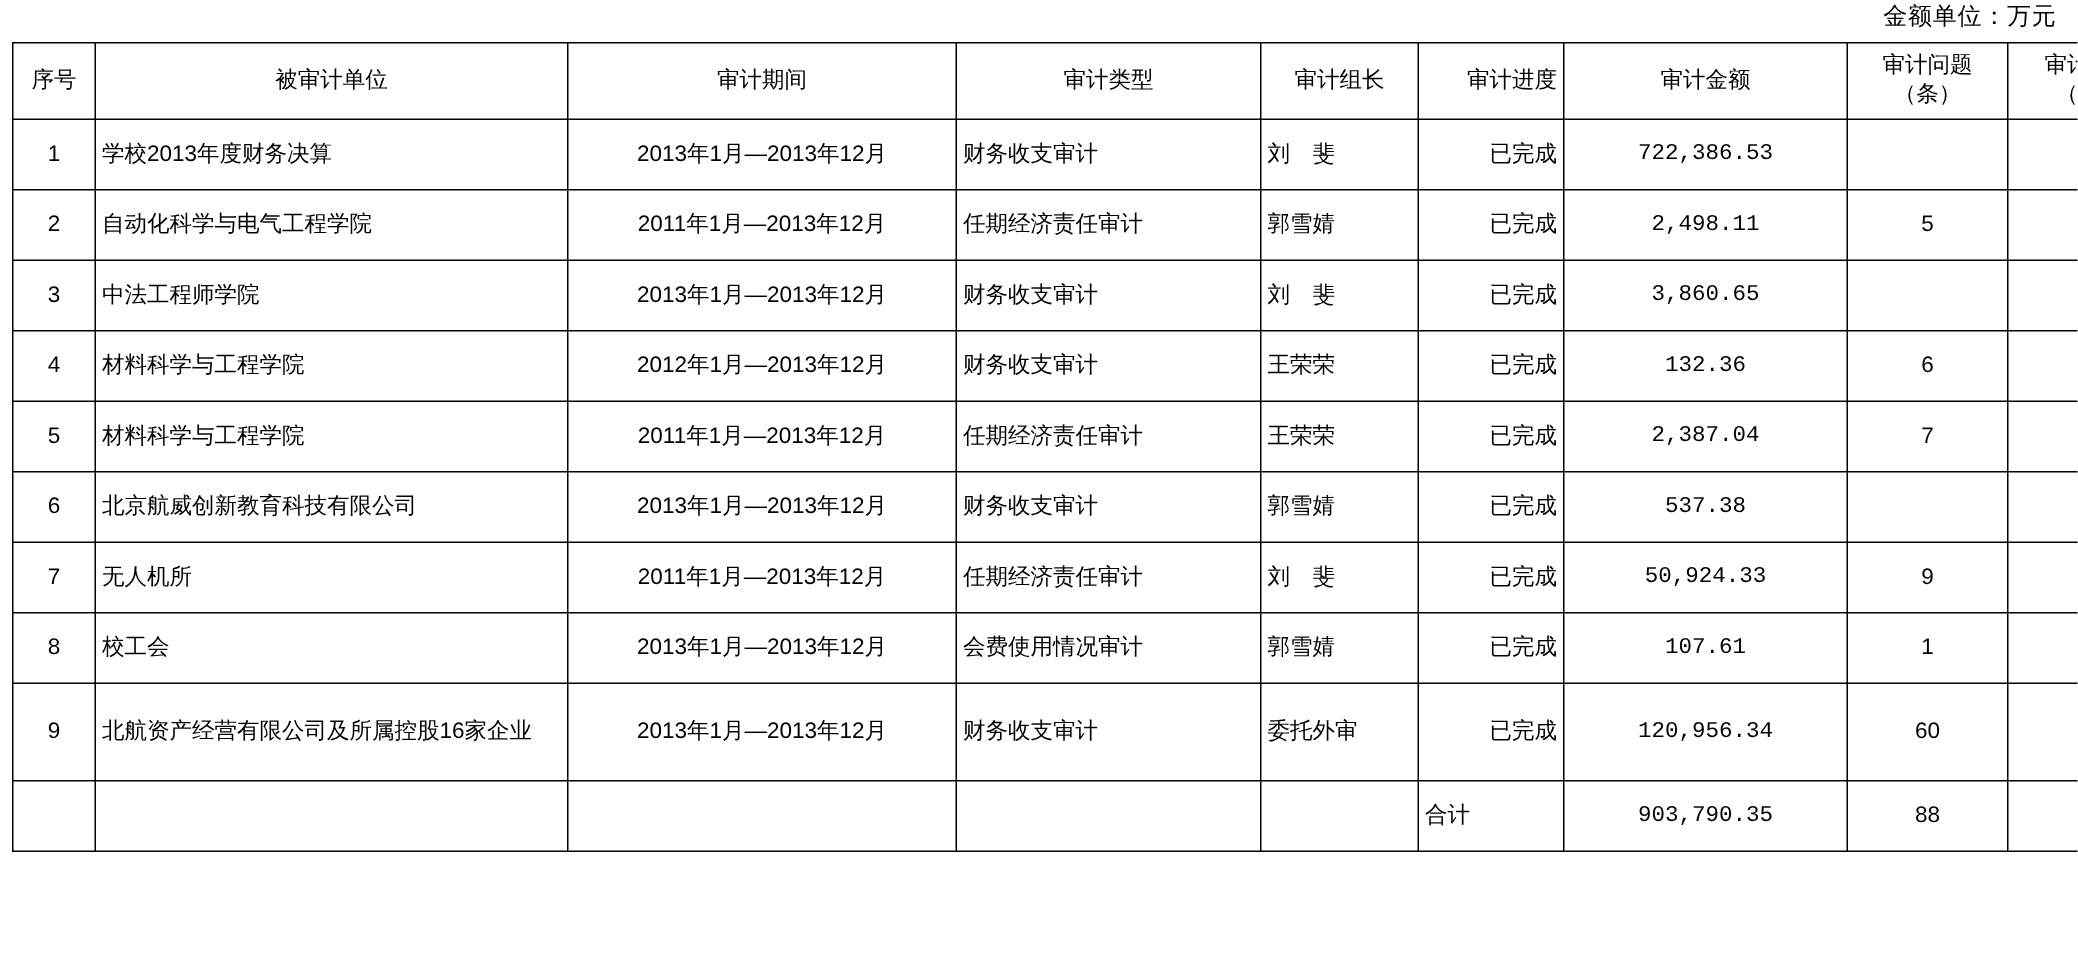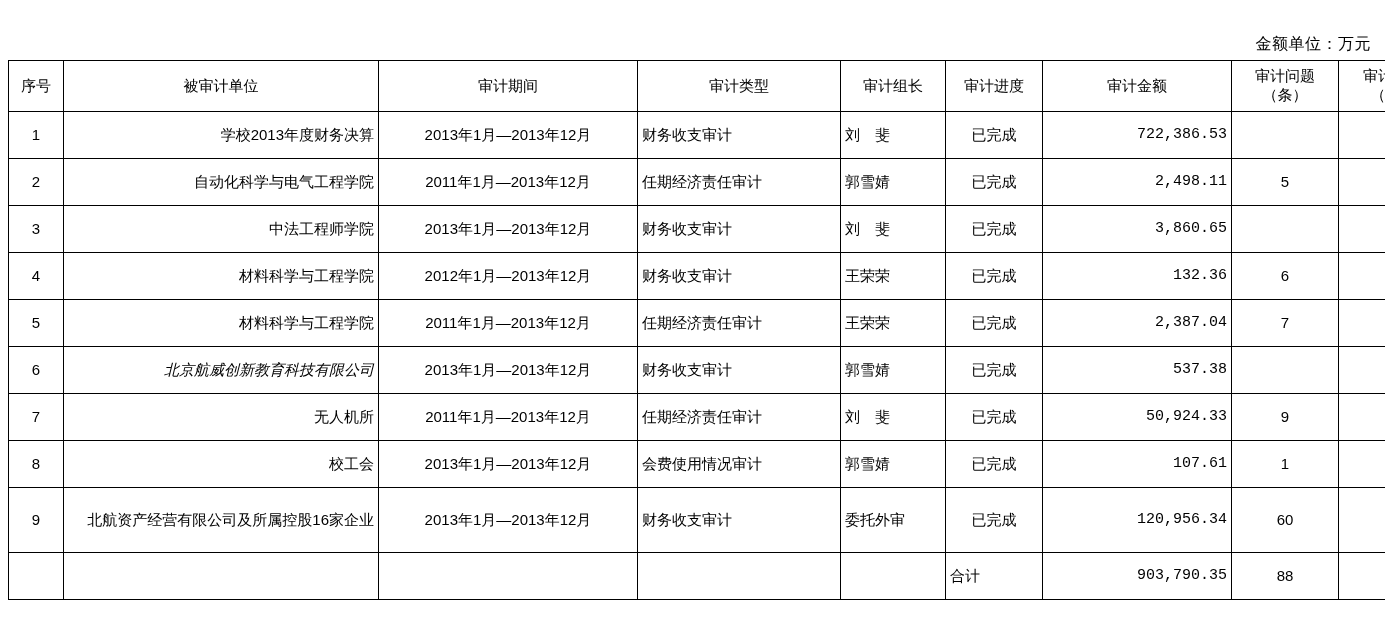--- a/index.html
+++ b/index.html
@@ -18,21 +18,21 @@
     position: relative;
     width: 1385px;
     height: 641px;
     box-sizing: border-box;
     padding: 0 8px;
   }
   .unit-line {
     text-align: right;
     font-size: 16px;
     line-height: 1;
-    padding: 36px 6px 8px 0;
+    padding: 4px 6px 8px 0;
     letter-spacing: 0.5px;
   }
   table.audit-table {
     border-collapse: collapse;
     table-layout: fixed;
     width: 1369px;
     margin: 0;
   }
   table.audit-table td,
   table.audit-table th {
@@ -45,40 +45,40 @@
   }
   thead th {
     text-align: center;
     height: 50px;
     font-size: 16px;
   }
   tbody td {
     height: 46px;
   }
   .c-seq      { width: 46px;  text-align: center; }
-  .c-unit     { width: 306px; text-align: right; padding-left: 6px; }
+  .c-unit     { width: 306px; text-align: left; padding-left: 6px; }
   .c-period   { width: 250px; text-align: center; }
   .c-type     { width: 194px; text-align: left; padding-left: 6px; }
   .c-leader   { width: 96px;  }
-  .c-progress { width: 88px;  text-align: center; }
-  .c-amount   { width: 180px; text-align: right; padding-right: 12px; font-family: "Liberation Mono", "DejaVu Sans Mono", monospace; font-size: 15px; }
+  .c-progress { width: 88px;  text-align: right; }
+  .c-amount   { width: 180px; text-align: center; padding-right: 12px; font-family: "Liberation Mono", "DejaVu Sans Mono", monospace; font-size: 15px; }
   .c-issues   { width: 98px;  text-align: center; }
   .c-advice   { width: 100px; text-align: center; }
 
   thead .c-unit, thead .c-type { text-align: center; padding-left: 4px; }
   thead .c-amount { text-align: center; padding-right: 4px; font-family: "Liberation Sans", sans-serif; }
 
   .hdr-two-line { line-height: 1.15; }
 
   .row-tall td { height: 64px; }
   .row-tall .c-unit { line-height: 1.3; }
 
   .total-row td { height: 46px; }
   .total-row .c-progress { text-align: left; }
-  .wide-name { letter-spacing: 0; font-style: italic; }
+  .wide-name { letter-spacing: 0; }
 </style>
 </head>
 <body>
 
 <div class="page">
 
   <div class="unit-line">金额单位：万元</div>
 
   <table class="audit-table">
     <thead>

